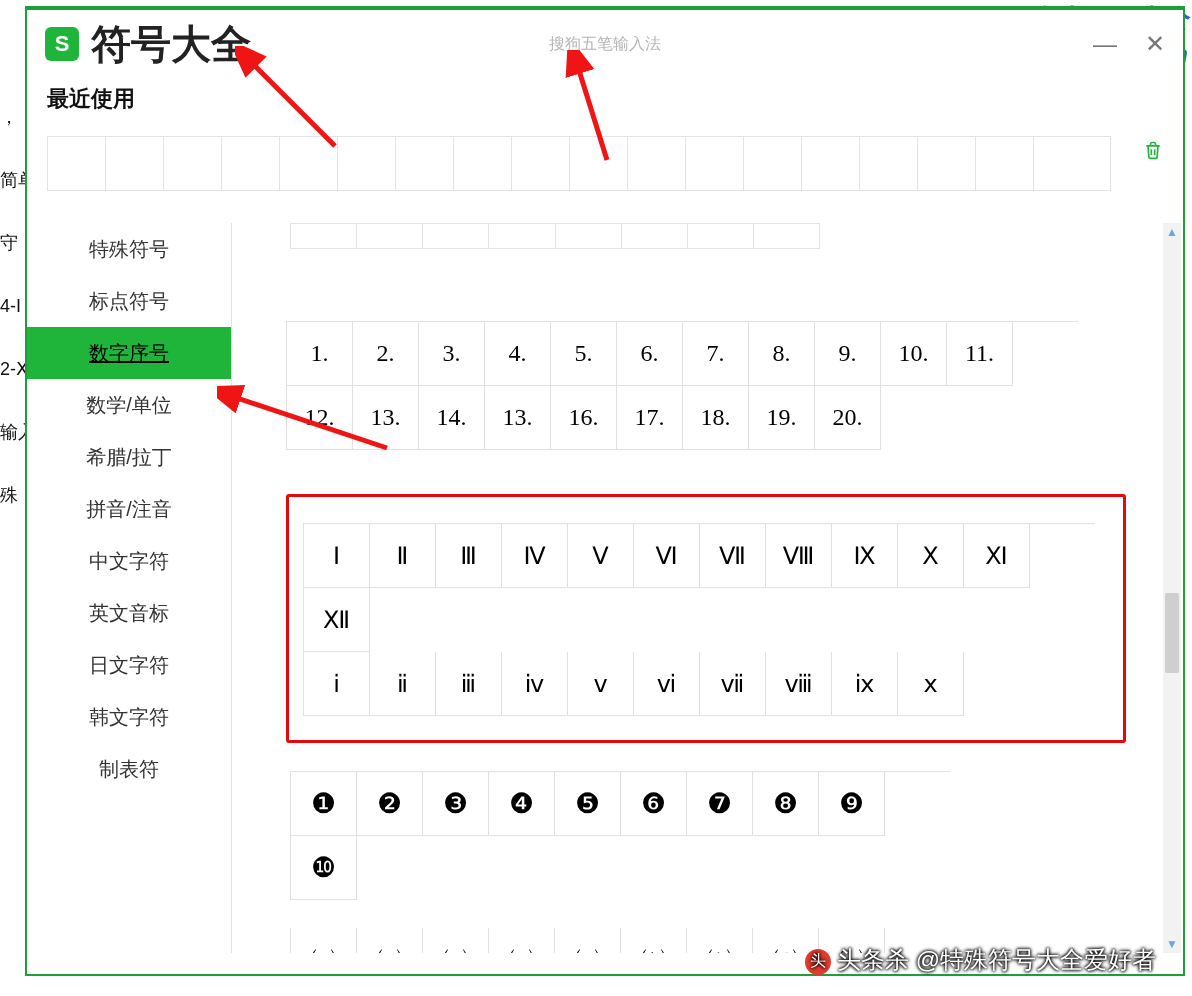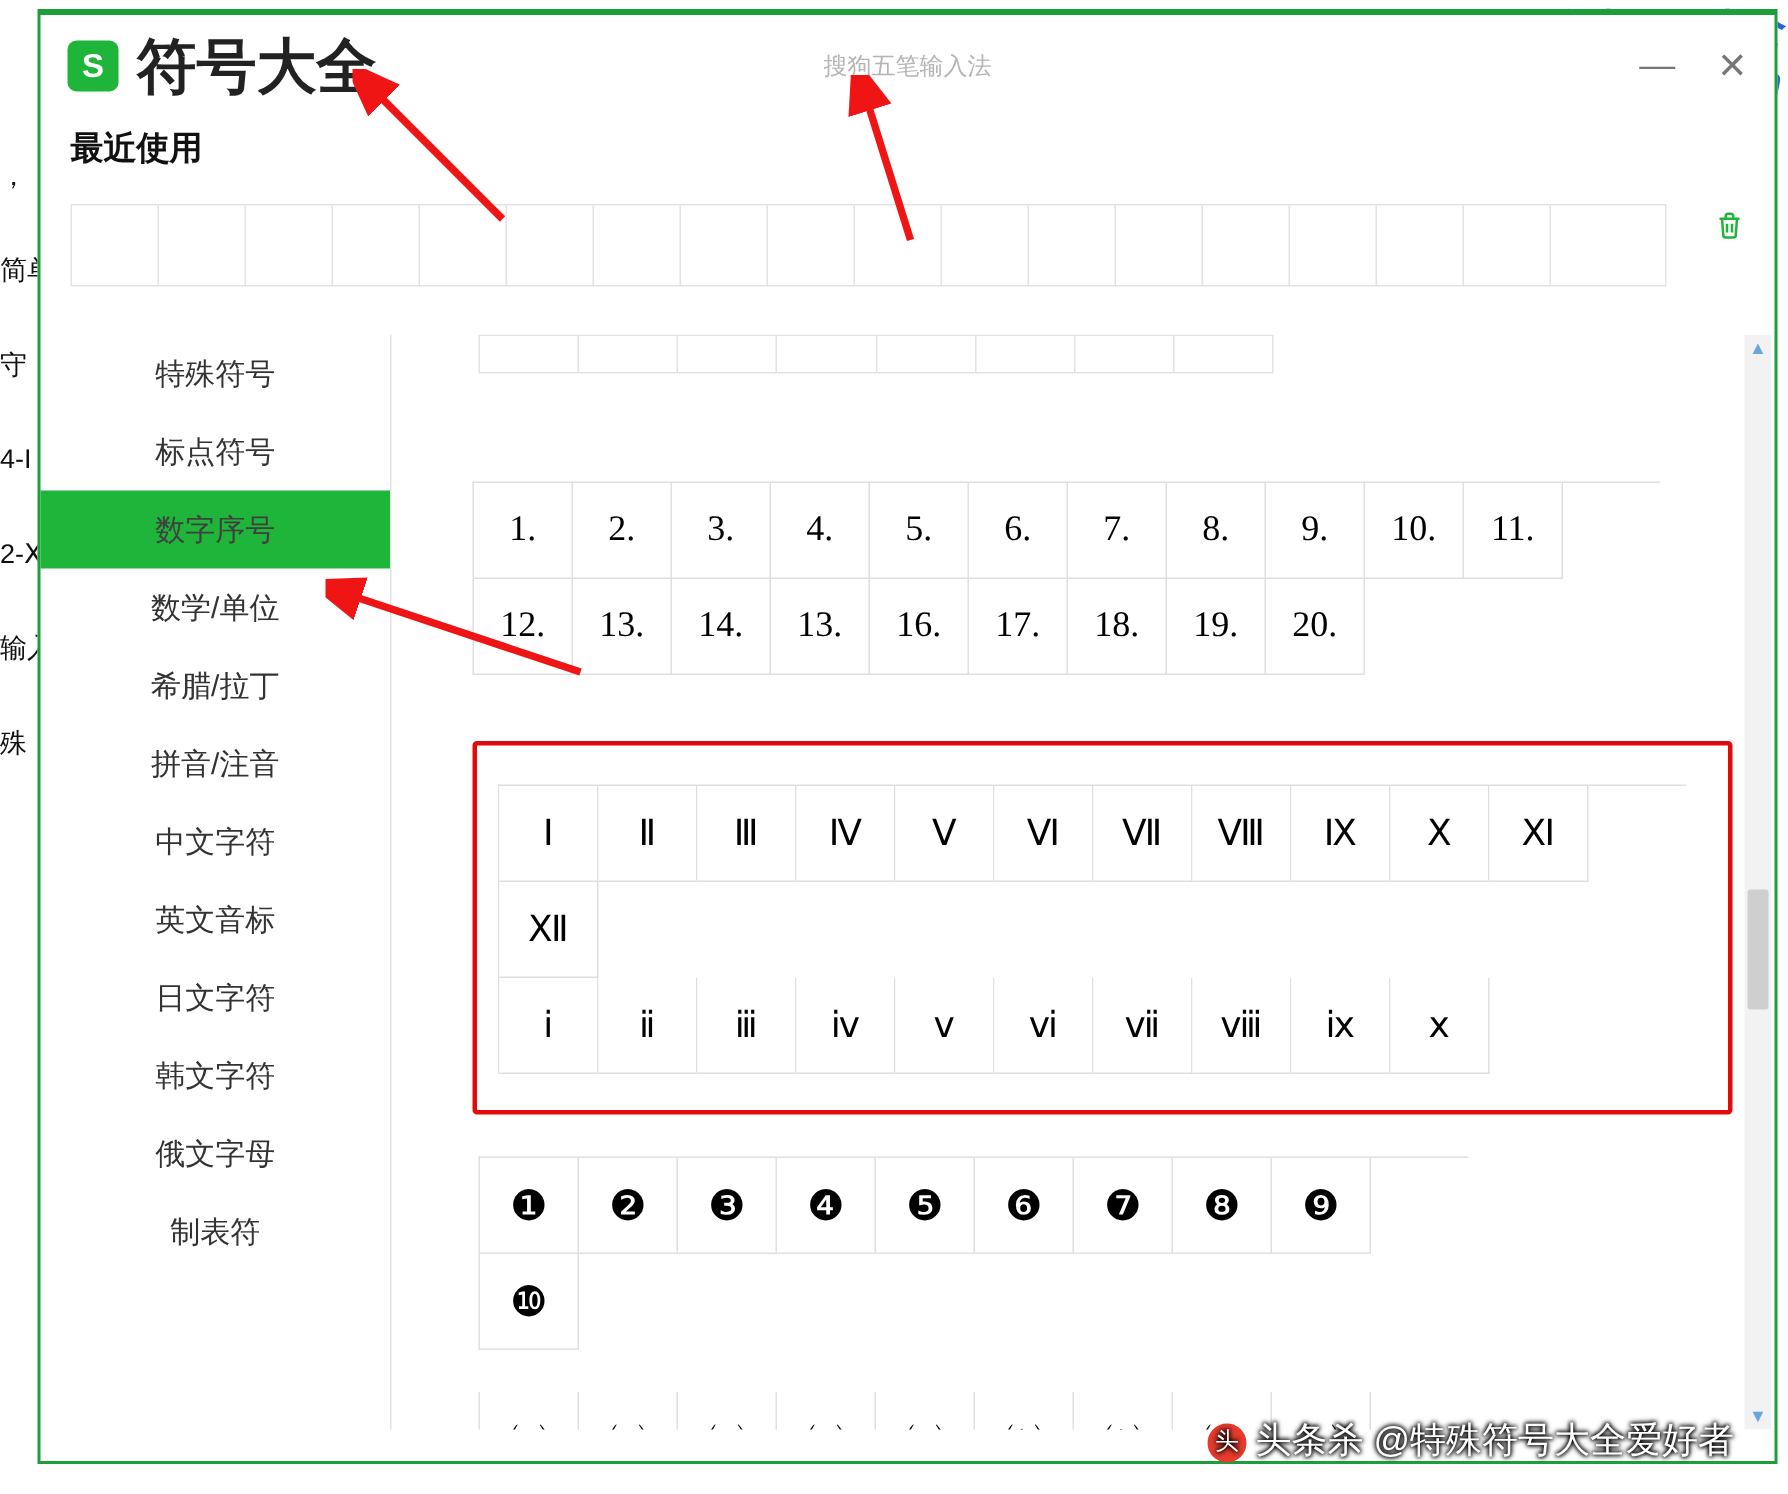--- a/index.html
+++ b/index.html
@@ -31,23 +31,23 @@
     .recent-label { font-size:22px; font-weight:700; color:#111; }
     .searchbox { margin-left:auto; display:flex; align-items:center; border:1px solid #ccc; height:44px; width:300px; padding:0 10px; }
     .searchbox input { border:0; outline:0; flex:1; font-size:19px; color:#333; background:transparent; }
     .searchbox input::placeholder { color:#bbb; }
     .search-icn { color:#aaa; font-size:22px; }
     .recent-strip { display:flex; margin:22px 20px 0 20px; border:1px solid #e3e3e3; height:55px; align-items:stretch; }
     .recent-strip .slot { flex:0 0 58px; border-right:1px solid #e3e3e3; }
     .recent-strip .slot:last-child { border-right:0; }
     .trash { margin-left:12px; align-self:center; color:#1eb53a; font-size:22px; }
     .main { display:flex; margin-top:32px; height:730px; }
-    .sidebar { width:234px; border-right:1px solid #e2e2e2; padding:0; }
+    .sidebar { width:205px; border-right:1px solid #e2e2e2; padding:0; }
     .side-item { height:52px; display:flex; align-items:center; justify-content:center; font-size:20px; color:#333; cursor:pointer; }
-    .side-item.active { background:#1eb53a; color:#404040; }
+    .side-item.active { background:#1eb53a; color:#000000;text-decoration:underline; }
     .content { flex:1; position:relative; padding:0 26px 0 54px; overflow:hidden; }
     .small-row { display:flex; border:1px solid #e3e3e3; margin-left:4px; width:530px; height:26px; }
     .small-row .c { flex:1; border-right:1px solid #e3e3e3; }
     .small-row .c:last-child{border-right:0;}
     .grid { display:flex; flex-wrap:wrap; border-top:1px solid #e0e0e0; border-left:1px solid #e0e0e0; }
     .grid .cell { width:66px; height:64px; border-right:1px solid #e0e0e0; border-bottom:1px solid #e0e0e0; display:flex; align-items:center; justify-content:center; font-size:24px; font-family:"SimSun","Times New Roman",serif; cursor:pointer; background:#fff; }
     .grid.g1 { margin-top:72px; width:calc(66px * 12); }
     .redbox { border:3px solid #e20a0a; border-radius:3px; padding:26px 14px 24px 14px; margin-top:44px; width:840px; }
     .grid.g2 { width:calc(66px * 12); }
     .grid.g2 .cell { font-family:"Times New Roman",serif; }
@@ -127,21 +127,20 @@
         <div class="side-item">特殊符号</div>
         <div class="side-item">标点符号</div>
         <div class="side-item active">数字序号</div>
         <div class="side-item">数学/单位</div>
         <div class="side-item">希腊/拉丁</div>
         <div class="side-item">拼音/注音</div>
         <div class="side-item">中文字符</div>
         <div class="side-item">英文音标</div>
         <div class="side-item">日文字符</div>
         <div class="side-item">韩文字符</div>
-        <div class="side-item">俄文字母</div>
         <div class="side-item">制表符</div>
       </div>
 
     <div class="content">
       <div class="small-row">
         <div class="c"></div>
           <div class="c"></div>
           <div class="c"></div>
           <div class="c"></div>
           <div class="c"></div>

